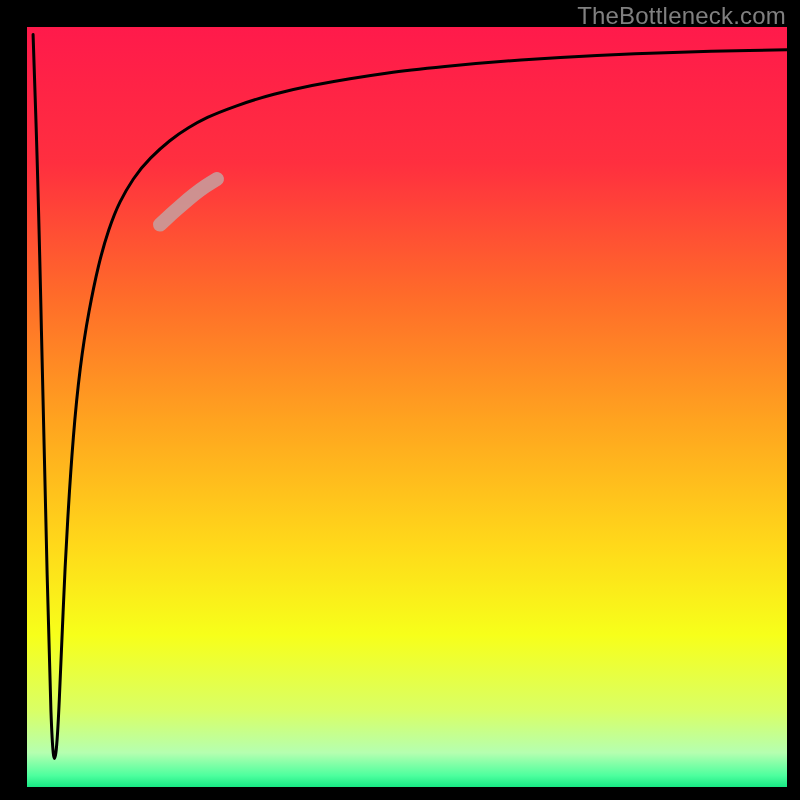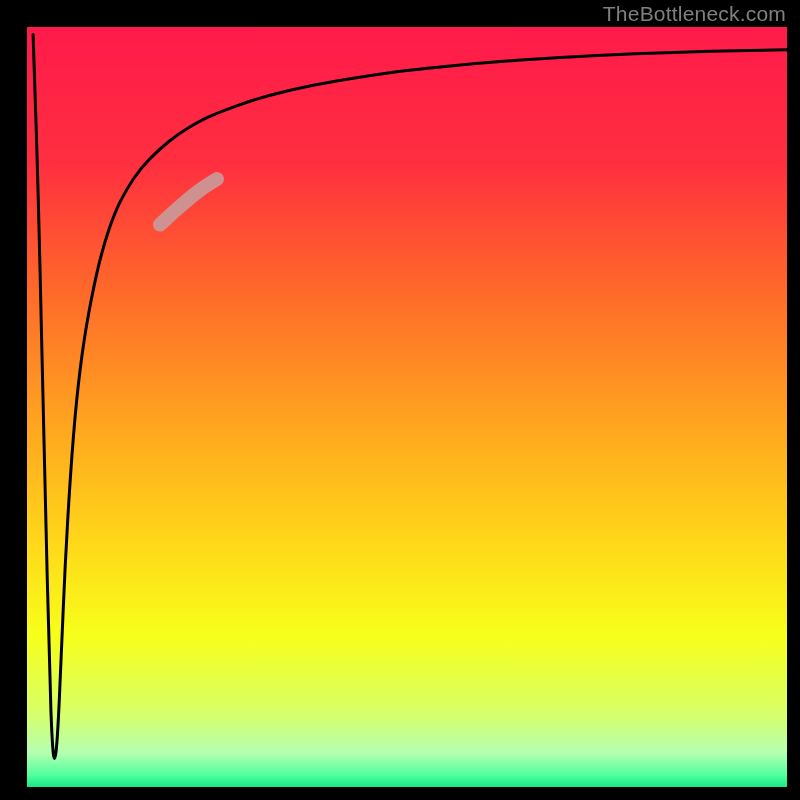--- a/index.html
+++ b/index.html
@@ -34,21 +34,21 @@
     left: 0; top: 0;
     width: 760px;
     height: 760px;
     pointer-events: none;
   }
   .watermark {
     position: absolute;
     top: 2px;
     right: 14px;
     color: #808080;
-    font-size: 21px;
+    font-size: 24px;
     font-weight: 400;
     letter-spacing: 0.2px;
     user-select: none;
   }
 </style>
 </head>
 <body>
 
 <div class="stage">
 

